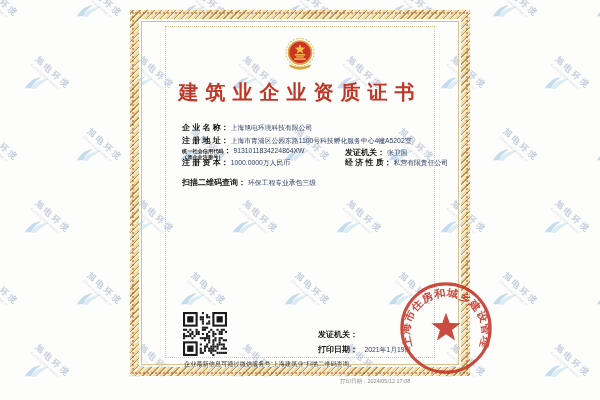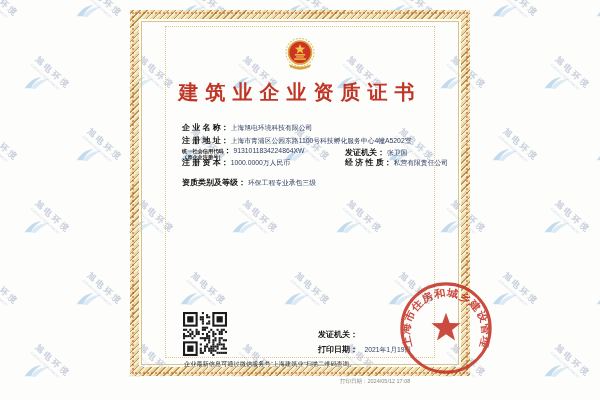--- a/index.html
+++ b/index.html
@@ -466,21 +466,21 @@
   </div>
 
   <div class="row" style="left:182px;top:157px;">
     <span class="lbl">注 册 资 本：</span>
     <span class="val">1000.0000万人民币</span>
   </div>
 
 
 
   <div class="row" style="left:182px;top:177px;">
-    <span class="lbl">资质类别及等级：</span>
+    <span class="lbl">扫描二维码查询：</span>
     <span class="val">环保工程专业承包三级</span>
   </div>
 
   <svg class="qr" width="44" height="44" viewBox="0 0 21 21">
       <rect x="0" y="0" width="21" height="21" fill="#ffffff"></rect>
       <rect x="9" y="0" width="1" height="1" fill="#1a1a1a"></rect>
       <rect x="11" y="1" width="1" height="1" fill="#1a1a1a"></rect>
       <rect x="8" y="2" width="1" height="1" fill="#1a1a1a"></rect>
       <rect x="9" y="2" width="1" height="1" fill="#1a1a1a"></rect>
       <rect x="11" y="2" width="1" height="1" fill="#1a1a1a"></rect>

